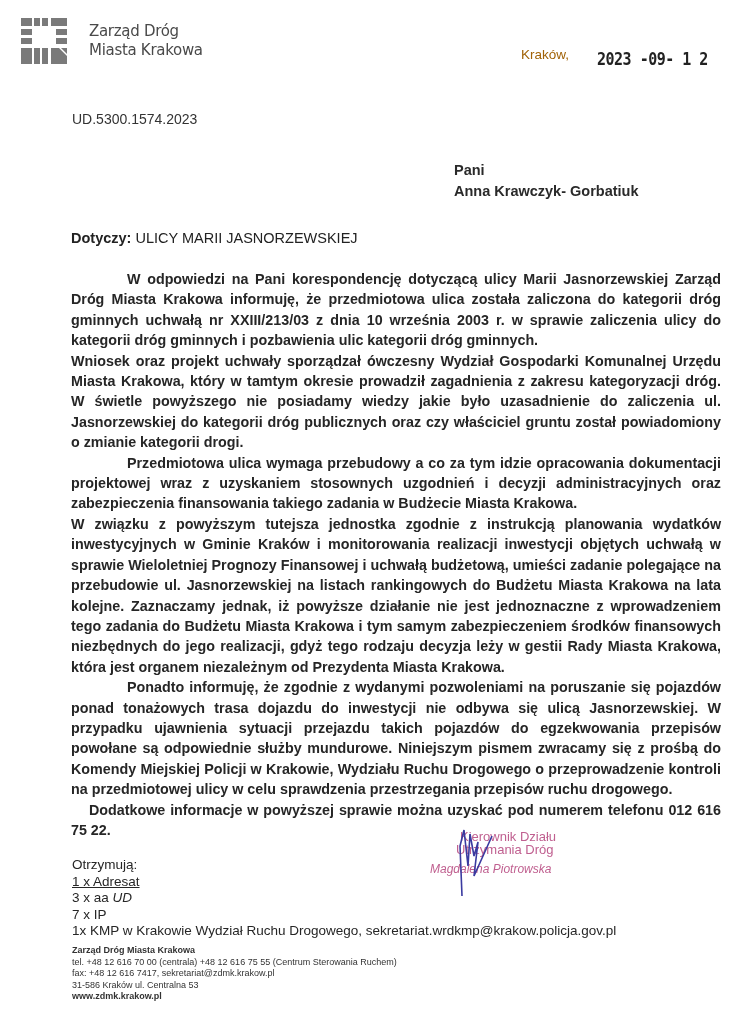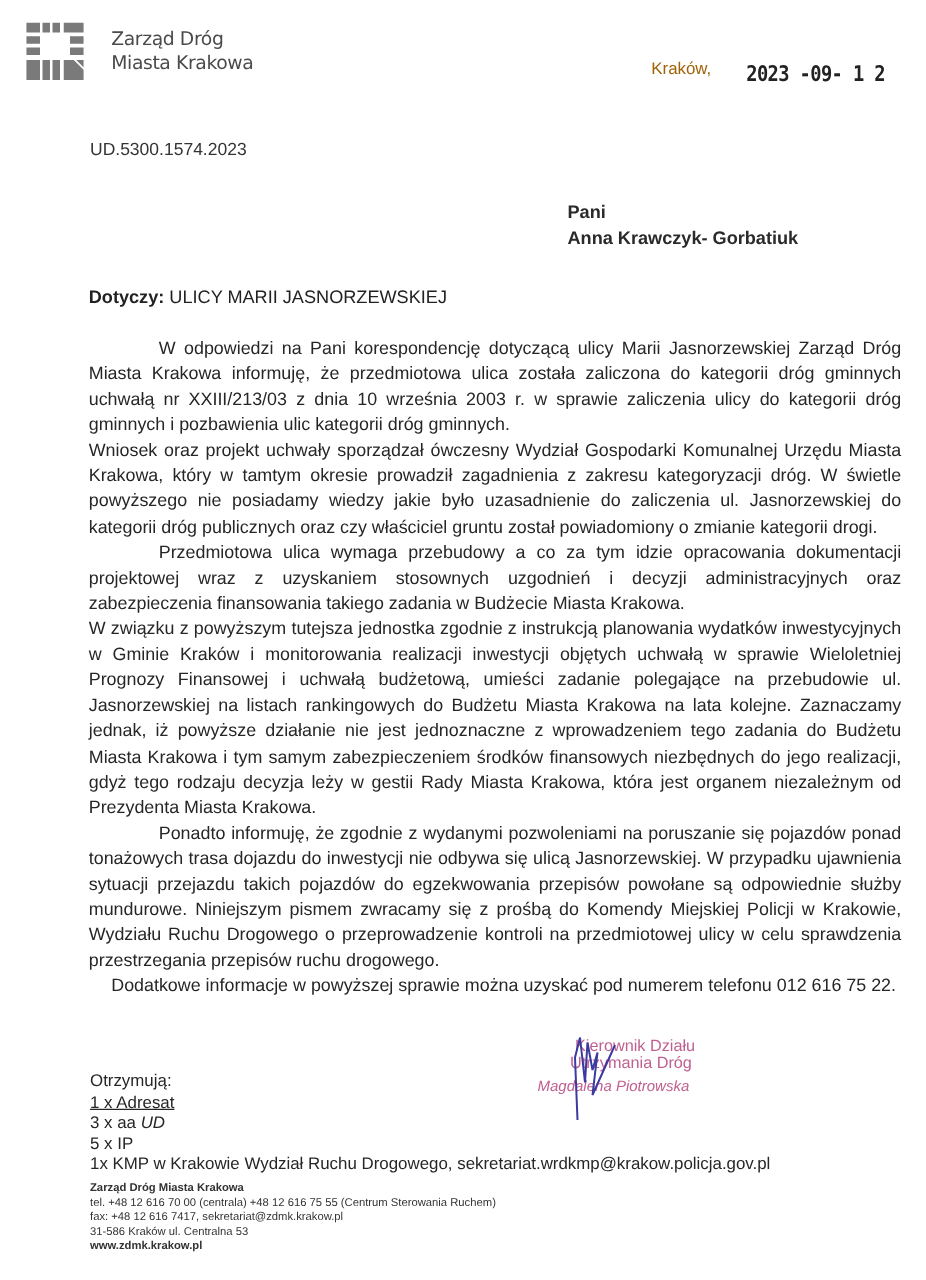--- a/index.html
+++ b/index.html
@@ -10,21 +10,21 @@
   .abs { position: absolute; }
   .logo { left: 21px; top: 18px; width: 46px; height: 46px; }
   .org-name { left: 89px; top: 22px; font-size: 15px; font-weight: normal; color: #4a4a4a; line-height: 19px; font-family: "DejaVu Sans", sans-serif; letter-spacing: -0.3px; }
   .ref { left: 72px; top: 111px; font-size: 14px; color: #333; }
   .place { left: 521px; top: 47px; font-size: 13.5px; color: #a16207; }
   .date { left: 597px; top: 50px; font-size: 15px; font-weight: bold; color: #222; font-family: "DejaVu Sans Mono", monospace; letter-spacing: -0.5px; transform: scaleY(1.15); }
   .recipient { left: 454px; top: 160px; font-size: 14.5px; font-weight: bold; color: #2a2a2a; line-height: 21px; }
   .subject { left: 71px; top: 230px; font-size: 14.5px; color: #222; }
   .subject b { font-weight: bold; }
   .body-text { left: 71px; top: 269px; width: 650px; font-size: 14.3px; line-height: 20.4px; color: #262626; text-align: justify; }
-  .body-text p { margin: 0; }
+  .body-text p { margin: 0; font-weight: bold; }
   .indent { text-indent: 56px; }
   .indent-sm { text-indent: 18px; }
   .sig { left: 430px; top: 826px; width: 160px; height: 72px; }
   .sig-line { position: absolute; font-size: 13px; color: #c06090; line-height: 13px; }
   .sig-title1 { left: 30px; top: 4px; }
   .sig-title2 { left: 26px; top: 17px; }
   .sig-name { left: 0; top: 37px; font-style: italic; font-size: 12px; }
   .sig-stroke { position: absolute; left: 18px; top: 0; width: 60px; height: 72px; }
   .recv { left: 72px; top: 857px; font-size: 13.5px; line-height: 16.5px; color: #262626; }
   .recv .u { text-decoration: underline; }
@@ -86,21 +86,21 @@
   <div class="sig-line sig-name">Magdalena Piotrowska</div>
   <svg class="sig-stroke" viewBox="0 0 60 72">
     <path d="M14 70 L12 20 L16 4 L20 40 L22 8 L26 30 L30 16 L26 50 L44 10" fill="none" stroke="#3a3aa0" stroke-width="1.6"></path>
   </svg>
 </div>
 
 <div class="abs recv">
   <div>Otrzymują:</div>
   <div class="u">1 x Adresat</div>
   <div><span>3 x aa</span> <i>UD</i></div>
-  <div>5 x IP</div>
+  <div>7 x IP</div>
   <div>1x KMP w Krakowie Wydział Ruchu Drogowego, sekretariat.wrdkmp@krakow.policja.gov.pl</div>
 </div>
 
 <div class="abs footer">
   <div class="fb">Zarząd Dróg Miasta Krakowa</div>
   <div>tel. +48 12 616 70 00 (centrala) +48 12 616 75 55 (Centrum Sterowania Ruchem)</div>
   <div>fax: +48 12 616 7417, sekretariat@zdmk.krakow.pl</div>
   <div>31-586 Kraków ul. Centralna 53</div>
   <div class="fb">www.zdmk.krakow.pl</div>
 </div>

